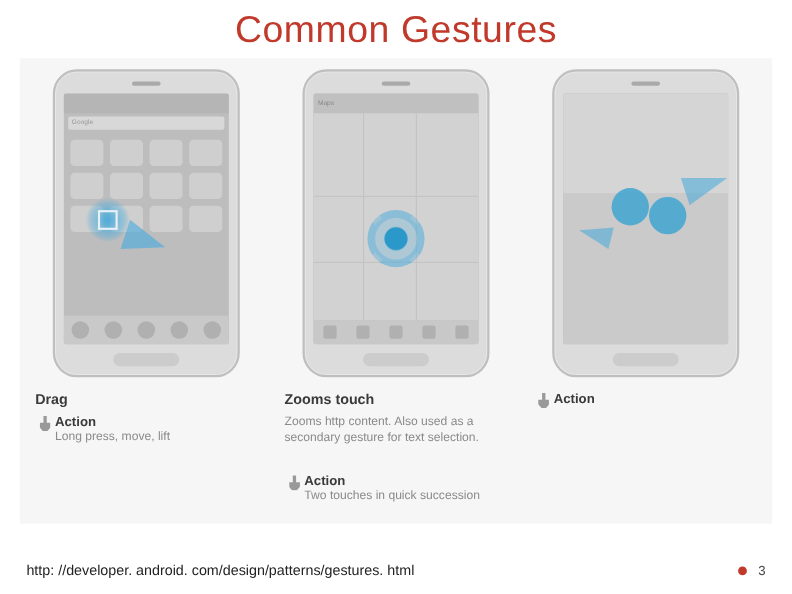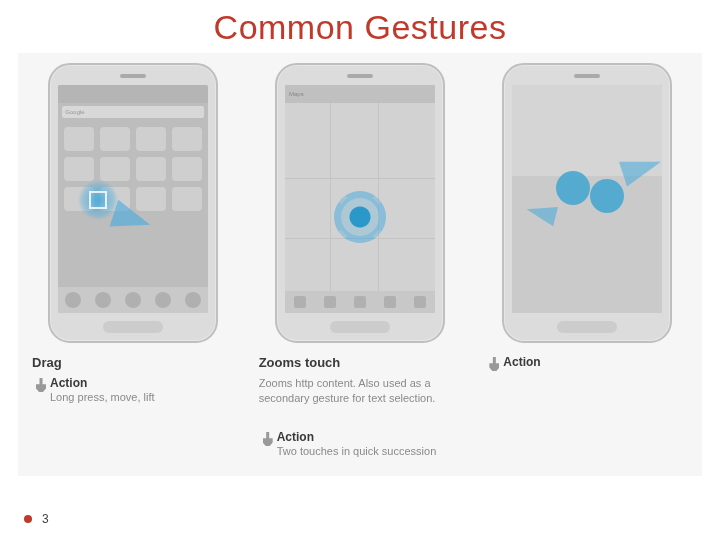--- a/index.html
+++ b/index.html
@@ -250,17 +250,18 @@
       <div class="action-icon"></div>
       <div>
         <div class="action-label">Action</div>
       </div>
     </div>
   </div>
 
 </div>
 
 <div class="footer">
+  <div>http: //developer. android. com/design/patterns/gestures. html</div>
   <div class="pg">
     <div class="dot"></div>
     <div class="pg-num">3</div>
   </div>
 </div>
 
 </body></html>

